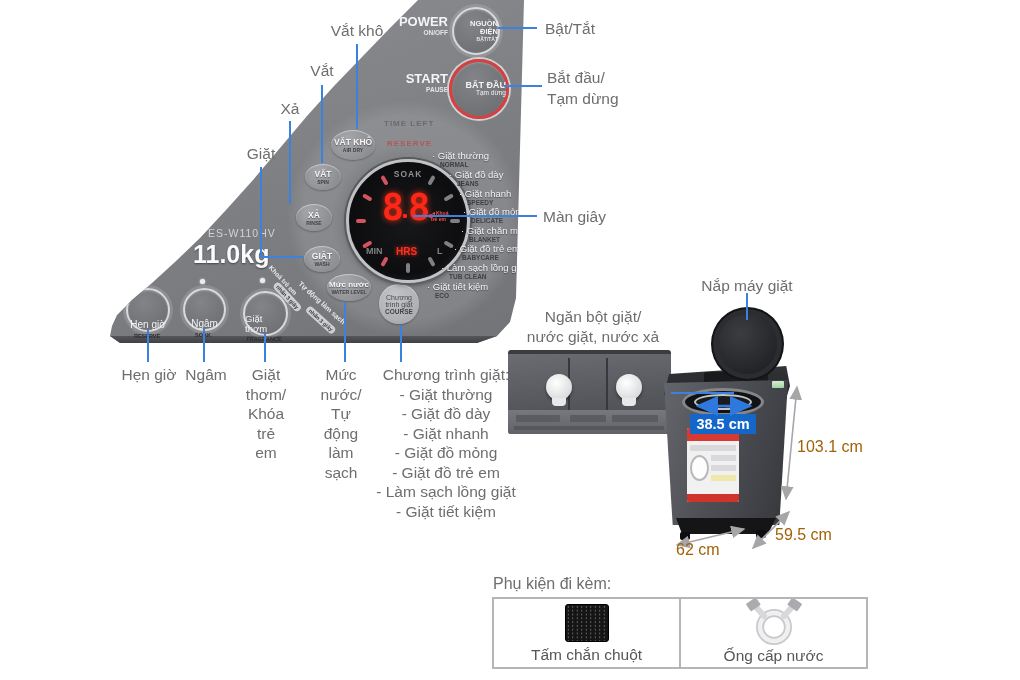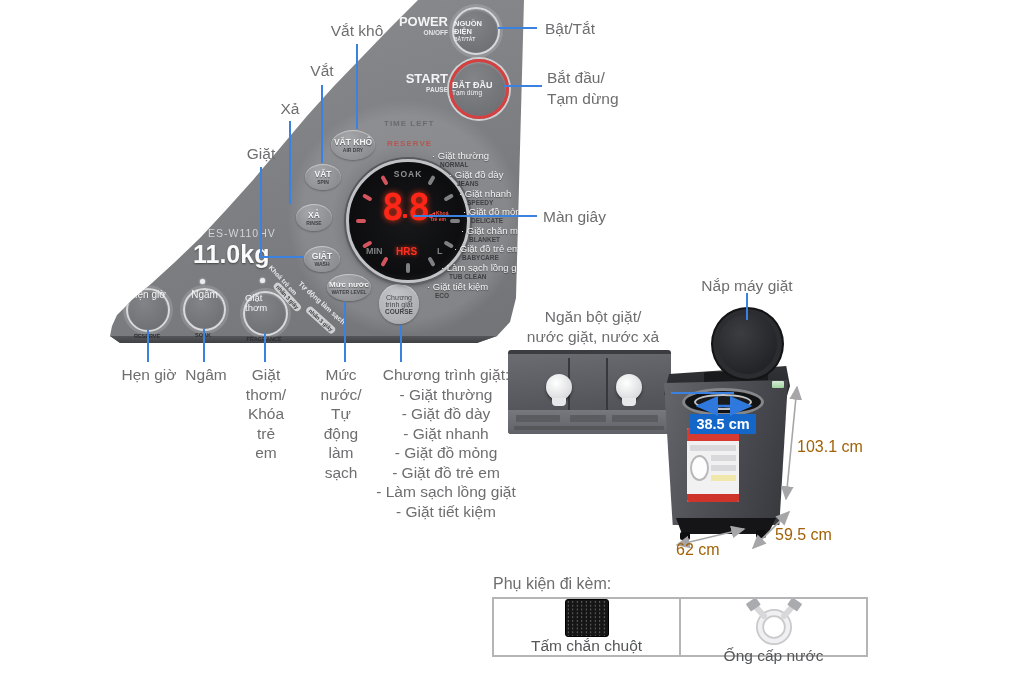--- a/index.html
+++ b/index.html
@@ -21,21 +21,21 @@
 
   .wlabel{color:#f4f4f6;font-weight:bold;line-height:1.05;}
   .sub{font-weight:bold;color:#e6e6e8;}
   .btn{border-radius:50%;display:flex;flex-direction:column;align-items:center;justify-content:center;
     background:radial-gradient(circle at 38% 30%,#9c9da1,#818286 72%);
     box-shadow:inset 0 1px 1px rgba(255,255,255,.45),0 1px 2px rgba(0,0,0,.35);}
   .btn .vi{font-weight:bold;color:#f5f5f7;text-shadow:0 1px 1px rgba(0,0,0,.5);}
   .btn .en{font-weight:bold;color:#292a2c;}
   .ringbtn{border-radius:50%;border:2px solid #d8d9db;background:radial-gradient(circle at 40% 32%,#838488,#707175 75%);
     box-shadow:0 0 0 3px rgba(255,255,255,.14),inset 0 1px 2px rgba(255,255,255,.25);
-    display:flex;align-items:flex-start;justify-content:center;}
+    display:flex;align-items:flex-end;justify-content:center;}
   .led{width:5px;height:5px;border-radius:50%;background:#ececee;box-shadow:0 0 2px #fff;}
 
   
   #dial{left:346px;top:159px;width:118px;height:118px;border-radius:50%;
     border:3px solid #c0c1c4;background:radial-gradient(circle,#17181a,#0b0b0d 80%);
     box-shadow:0 0 0 2px #55565a,0 2px 4px rgba(0,0,0,.5);}
   .tick{position:absolute;left:50%;top:50%;width:4px;height:10px;margin:-5px 0 0 -2px;border-radius:2px;background:#7e8084;}
   .tick.red{background:#d4545e;}
   #digits{position:absolute;left:16px;top:24px;width:86px;text-align:center;
     font-family:"DejaVu Sans Mono",monospace;font-weight:bold;font-size:37px;color:#ff2617;
@@ -60,21 +60,21 @@
   
   .call{position:absolute;color:#6e6e70;font-size:15.5px;line-height:19.5px;}
   .dim{position:absolute;color:#a16207;font-size:16px;}
 
   
   .m{position:absolute;}
   #badge385{left:690px;top:414px;width:66px;height:20px;background:#1467c8;color:#fff;
     font-size:14.5px;font-weight:bold;text-align:center;line-height:20px;}
 
   
-  #acc-table{left:492px;top:597px;width:376px;height:60px;display:flex;border:2px solid #b5b5b7;box-sizing:border-box;}
+  #acc-table{left:492px;top:597px;width:376px;height:72px;display:flex;border:2px solid #b5b5b7;box-sizing:border-box;}
   .acc-cell{flex:1;display:flex;flex-direction:column;align-items:center;box-sizing:border-box;}
   .acc-cell + .acc-cell{border-left:2px solid #b5b5b7;}
   .acc-icon{flex:1;display:flex;align-items:center;justify-content:center;}
   .acc-cap{font-size:15.5px;color:#555658;padding-bottom:3px;}
   #plate{width:42px;height:36px;background-color:#151515;border-radius:3px;border:1px solid #000;
     background-image:radial-gradient(#6d6d6d 0.8px,transparent 1px);background-size:4.5px 3.8px;}
 </style>
 </head>
 <body>
 

